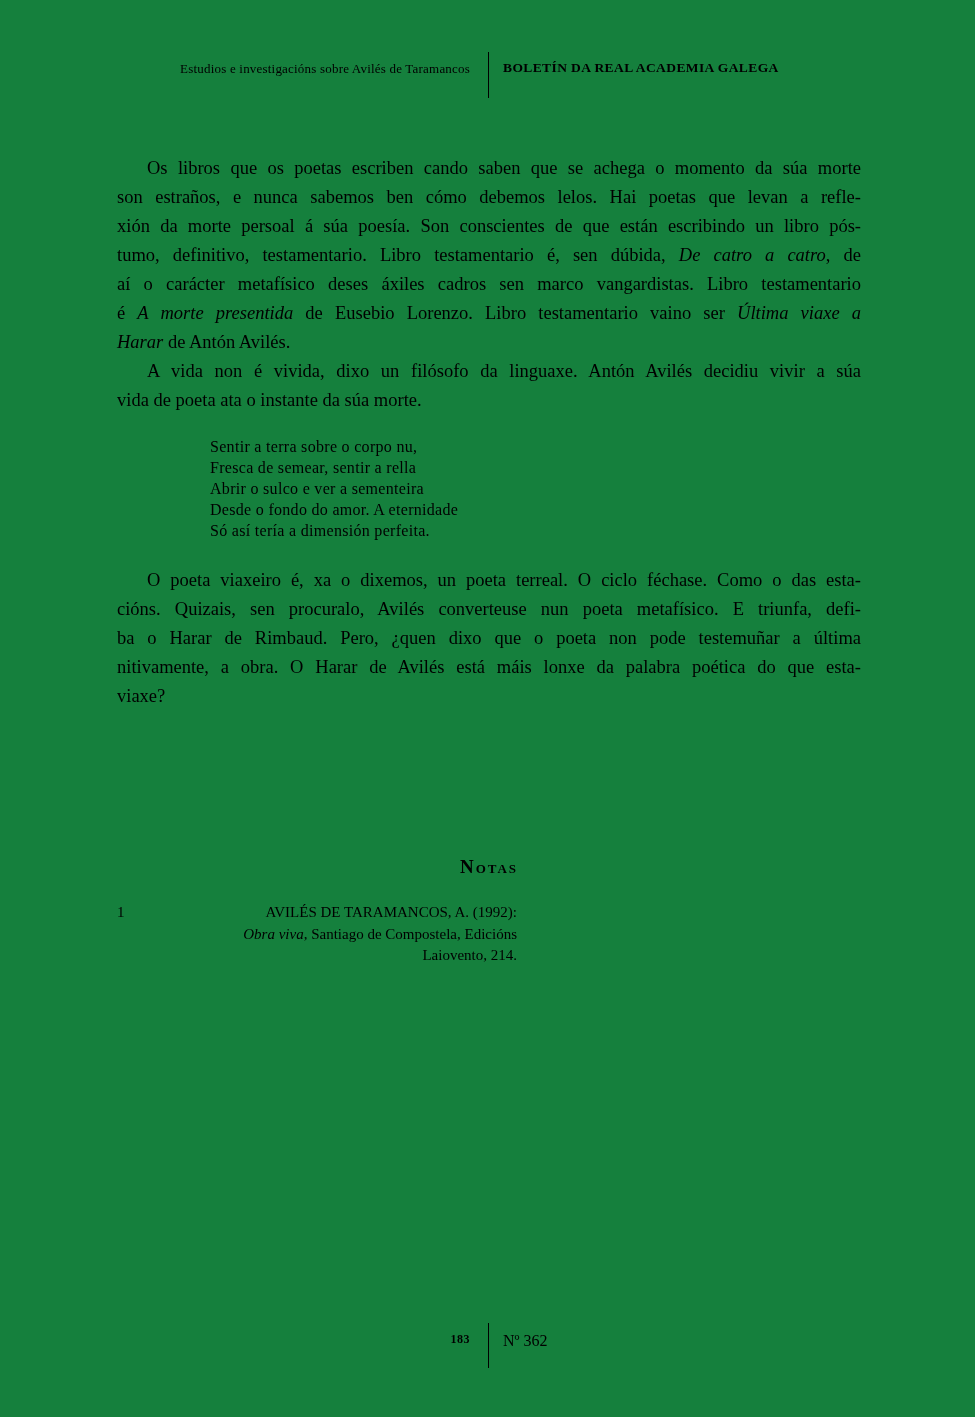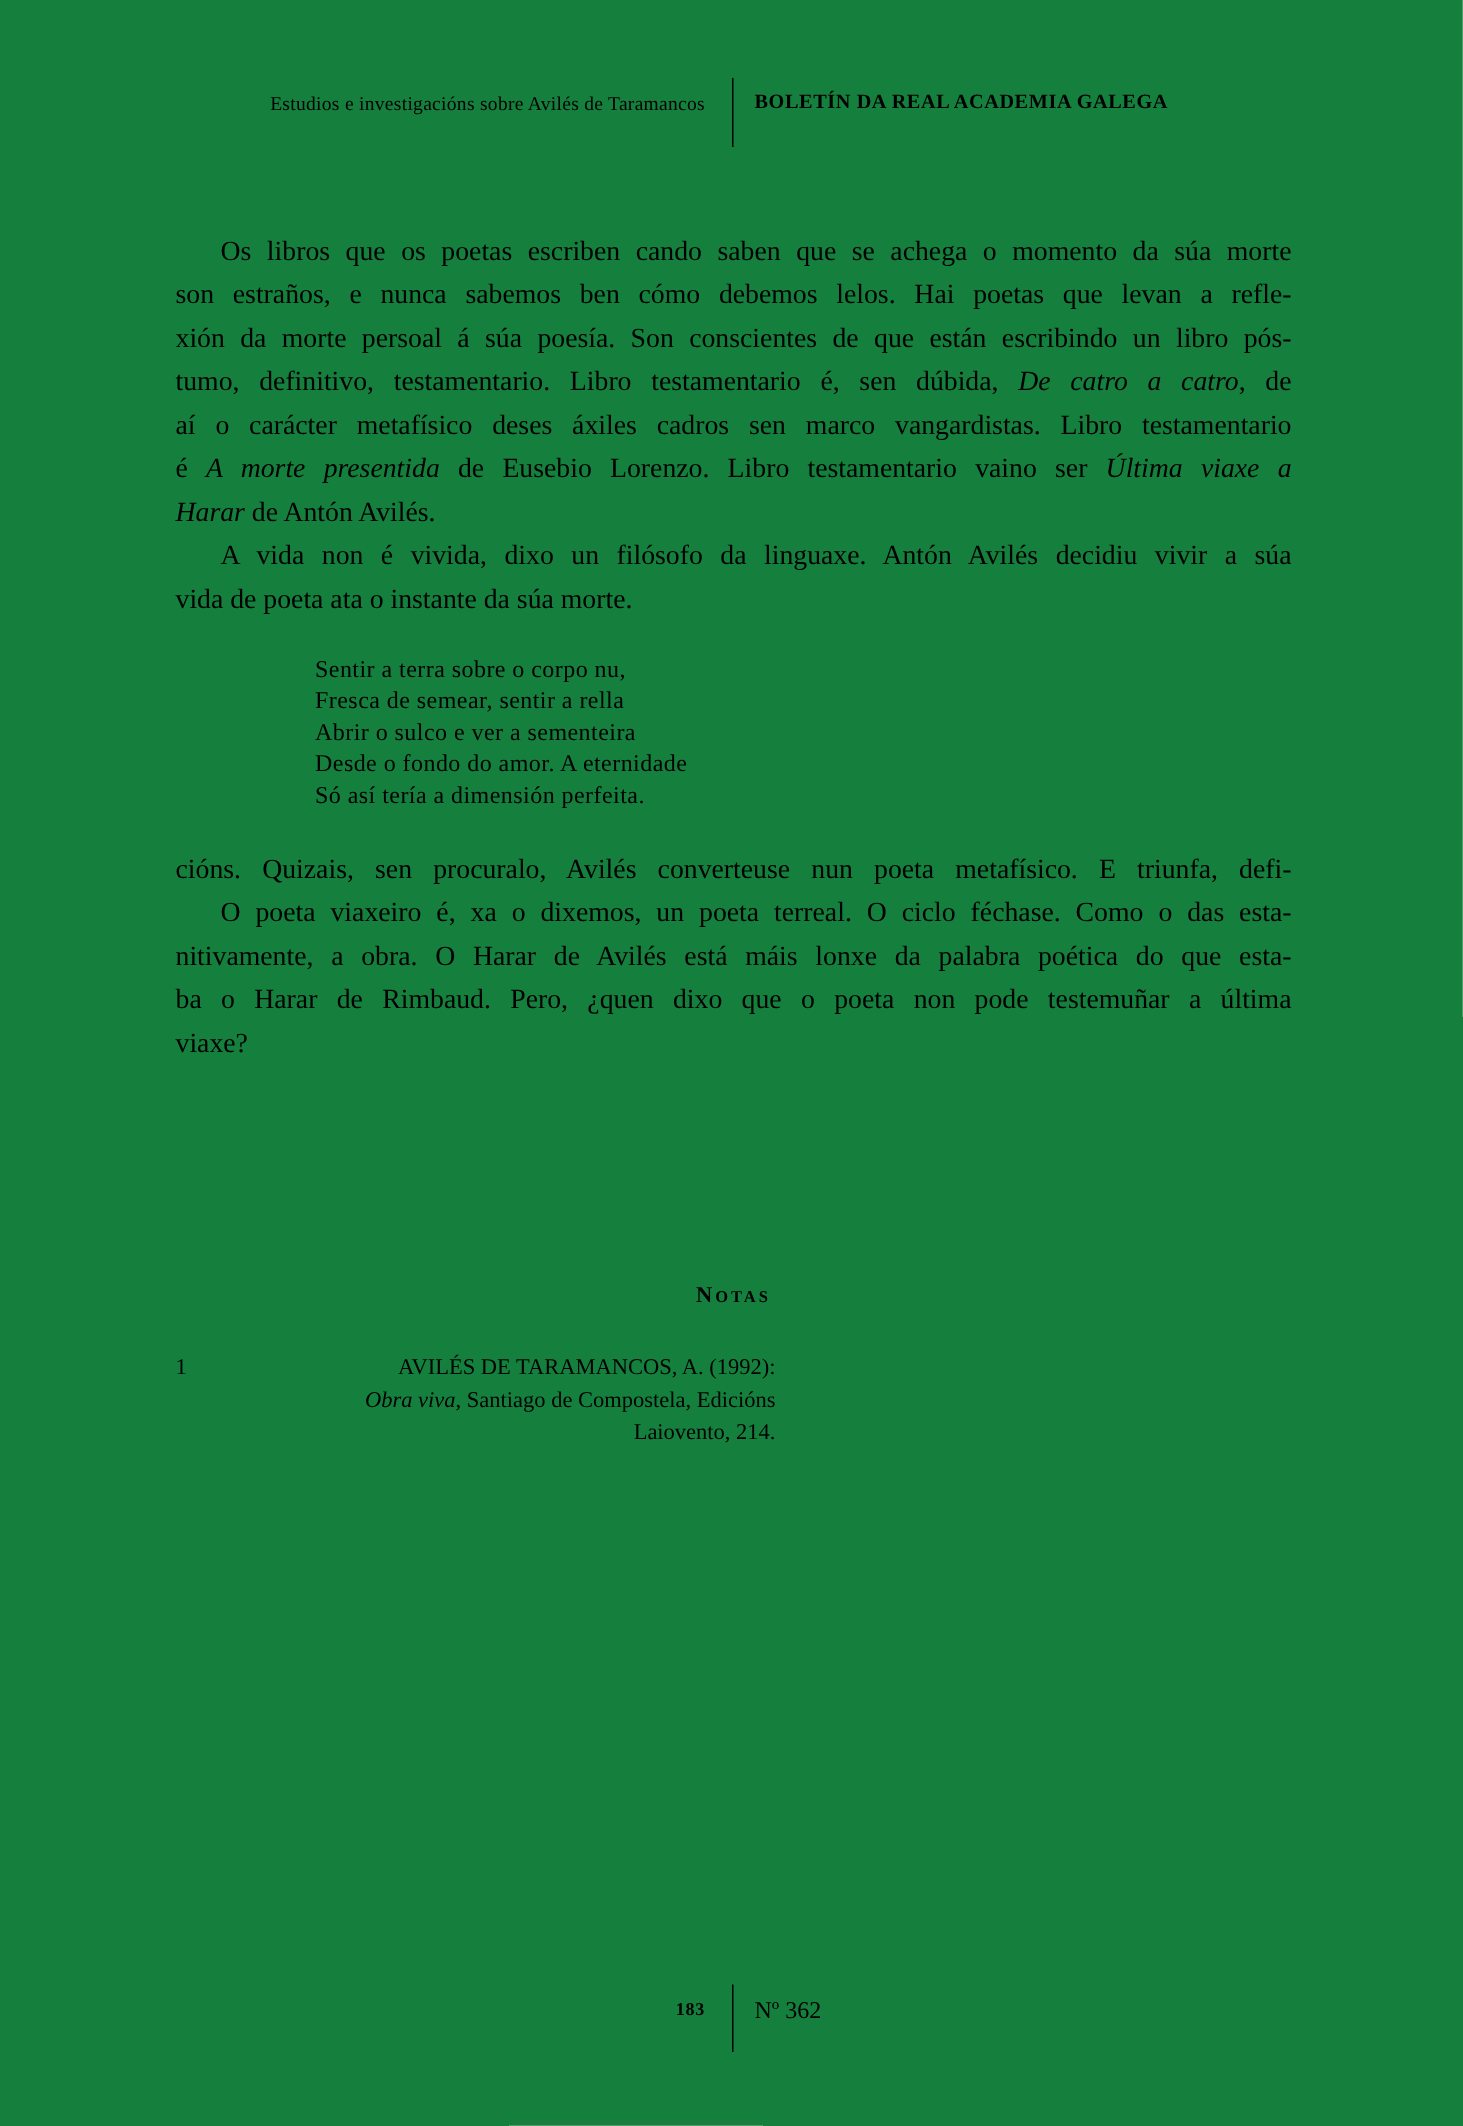--- a/index.html
+++ b/index.html
@@ -40,21 +40,21 @@
   .poem {
     margin:21px 0 25px 93px;
     font-size:16px; line-height:21px; letter-spacing:0.3px;
   }
   .pline { text-align:left; }
 
   
   .notes-heading {
     position:absolute; top:856px; left:117px; width:744px;
     text-align:center; font-variant:small-caps; font-weight:bold;
-    font-size:15px; letter-spacing:2px;
+    font-size:19px; letter-spacing:2px;
   }
   .notes-list {
     position:absolute; top:902px; left:117px; width:400px;
     font-size:15px; line-height:21.5px;
   }
   .footnote { display:flex; }
   .footnote-number { width:23px; flex:0 0 23px; }
   .footnote-text { flex:1; }
   .nline { text-align:right; }
 
@@ -102,24 +102,24 @@
     <div class="poem">
         <div class="pline"><span>Sentir a terra sobre o corpo nu,</span></div>
         <div class="pline"><span>Fresca de semear, sentir a rella</span></div>
         <div class="pline"><span>Abrir o sulco e ver a sementeira</span></div>
         <div class="pline"><span>Desde o fondo do amor. A eternidade</span></div>
         <div class="pline"><span>Só así tería a dimensión perfeita.</span></div>
       </div>
 
     <div>
         <div class="para">
+          <div class="jline indent"><span>O poeta viaxeiro é, xa o dixemos, un poeta terreal. O ciclo féchase. Como o das esta-</span></div>
           <div class="jline"><span>cións. Quizais, sen procuralo, Avilés converteuse nun poeta metafísico. E triunfa, defi-</span></div>
-          <div class="jline indent"><span>O poeta viaxeiro é, xa o dixemos, un poeta terreal. O ciclo féchase. Como o das esta-</span></div>
+          <div class="jline"><span>ba o Harar de Rimbaud. Pero, ¿quen dixo que o poeta non pode testemuñar a última</span></div>
           <div class="jline"><span>nitivamente, a obra. O Harar de Avilés está máis lonxe da palabra poética do que esta-</span></div>
-          <div class="jline"><span>ba o Harar de Rimbaud. Pero, ¿quen dixo que o poeta non pode testemuñar a última</span></div>
           <div class="jline last"><span>viaxe?</span></div>
         </div>
       </div>
   </div>
 
   <div class="notes-heading">Notas</div>
 
   <div class="notes-list">
     <div class="footnote">
       <div class="footnote-number">1</div>

